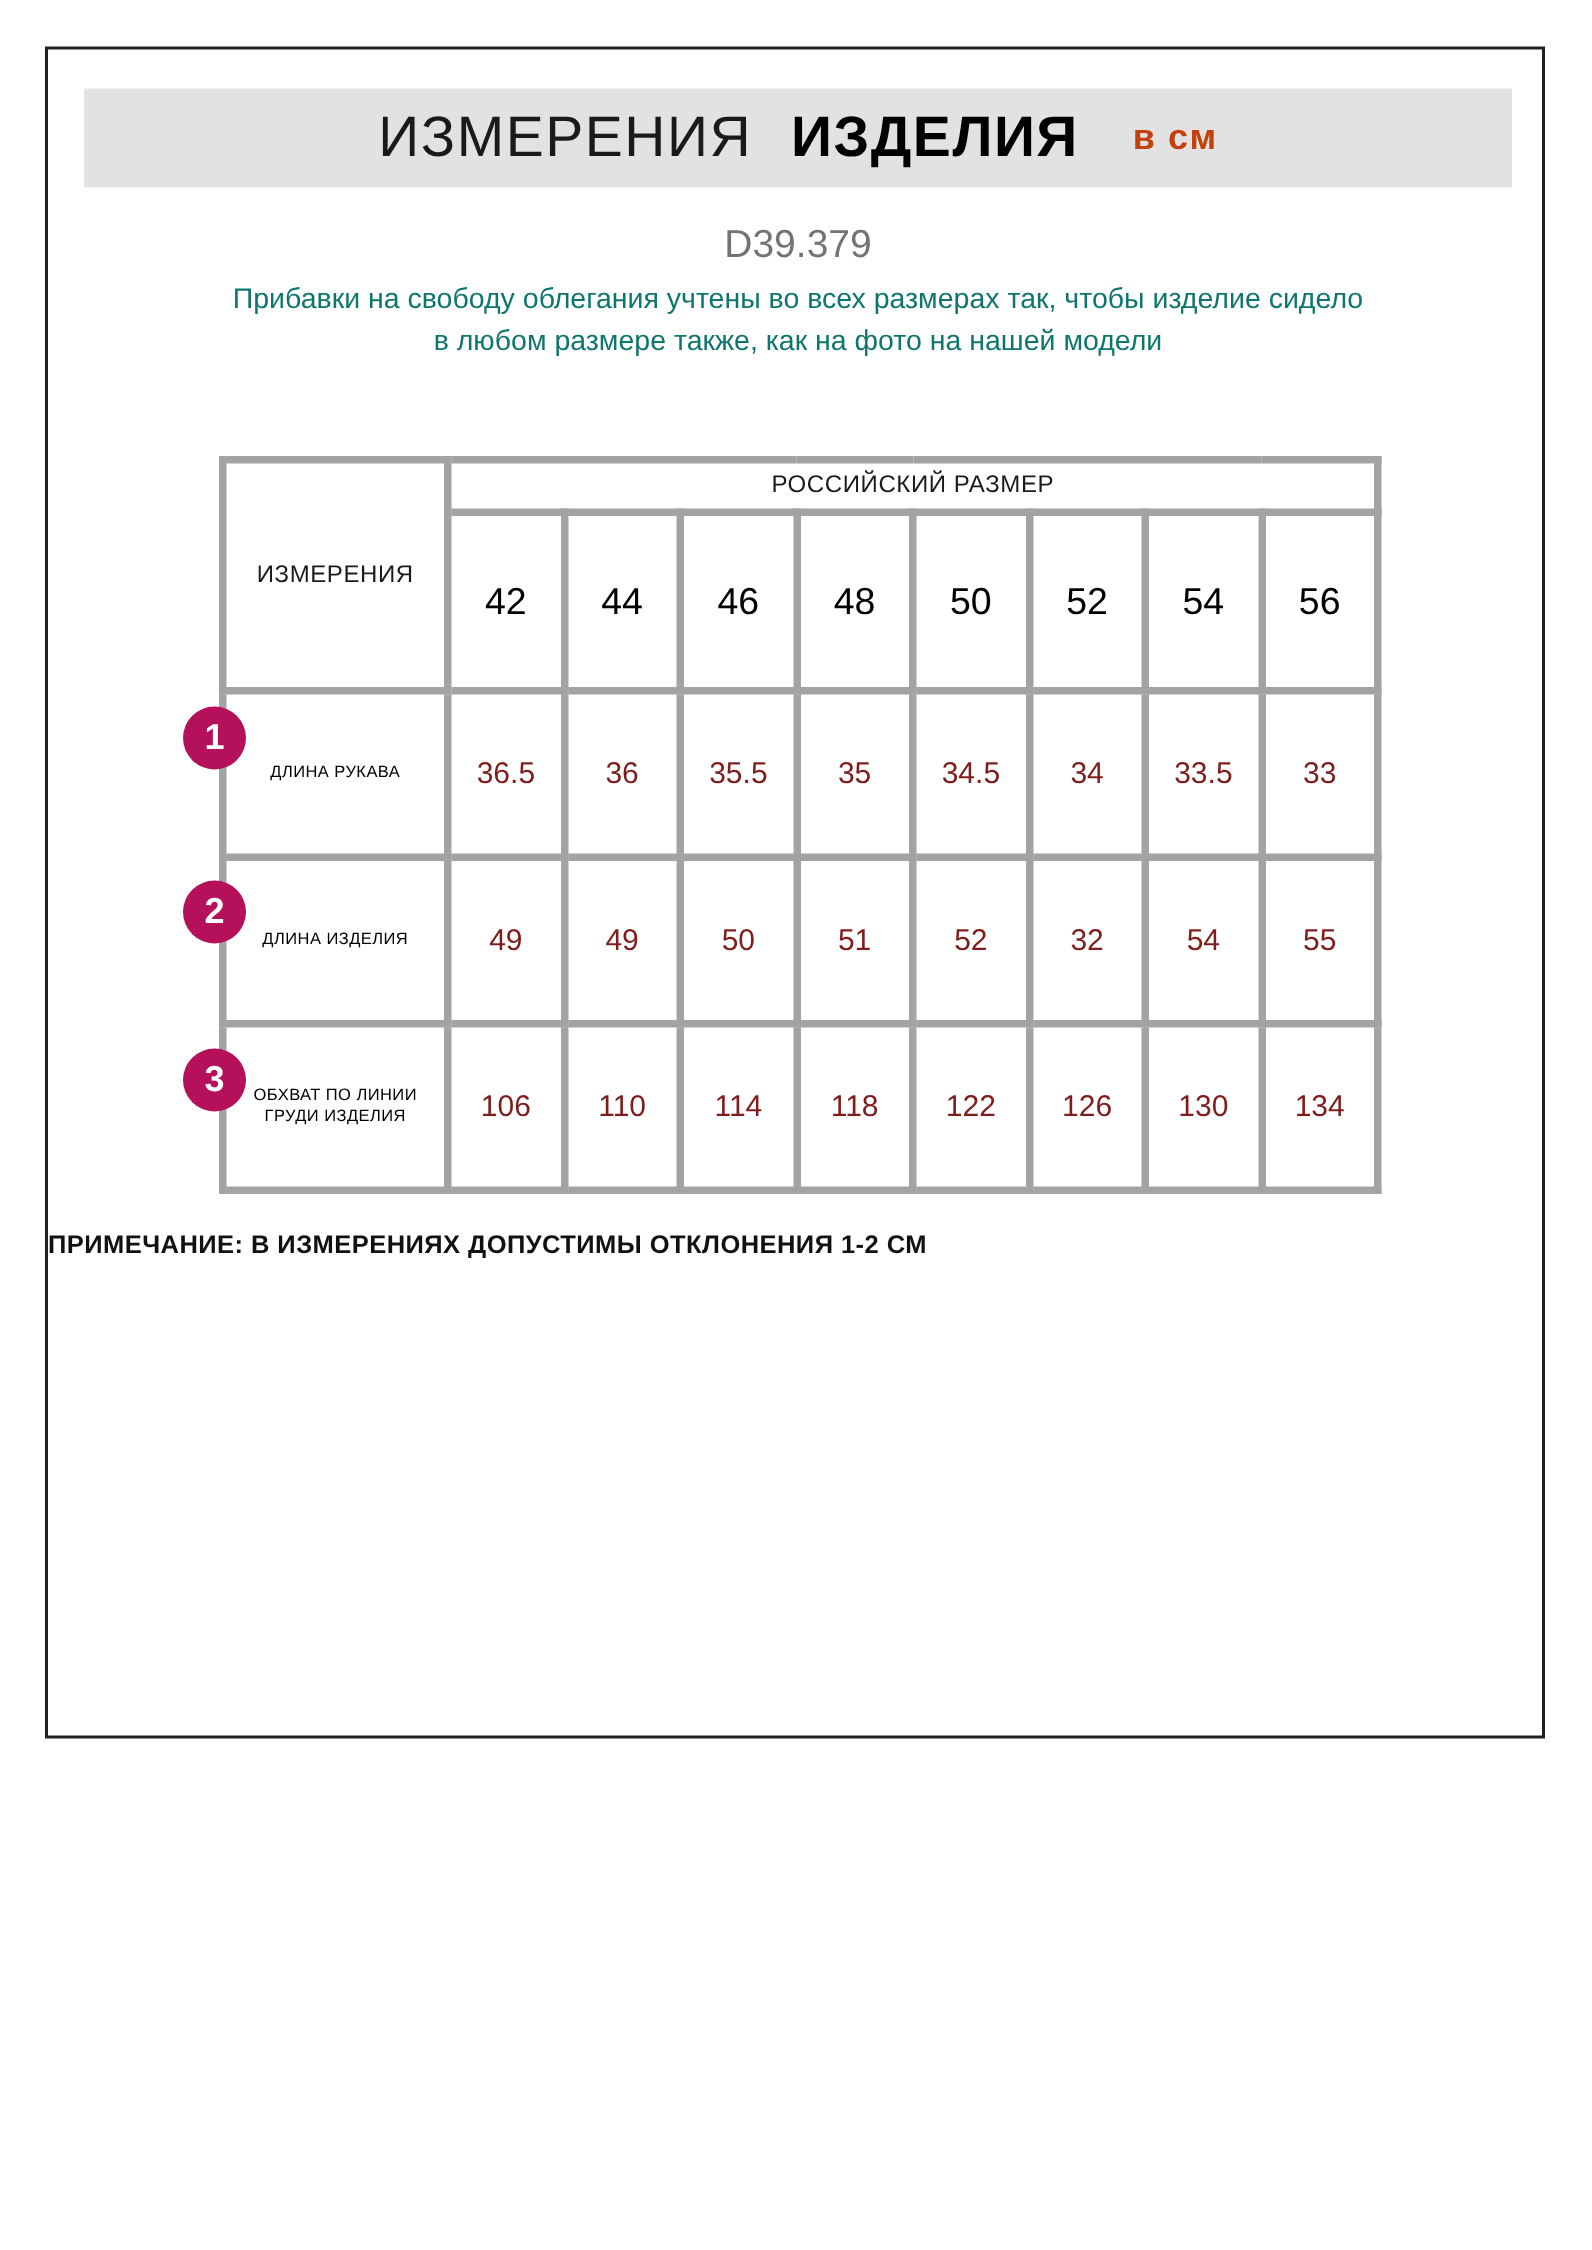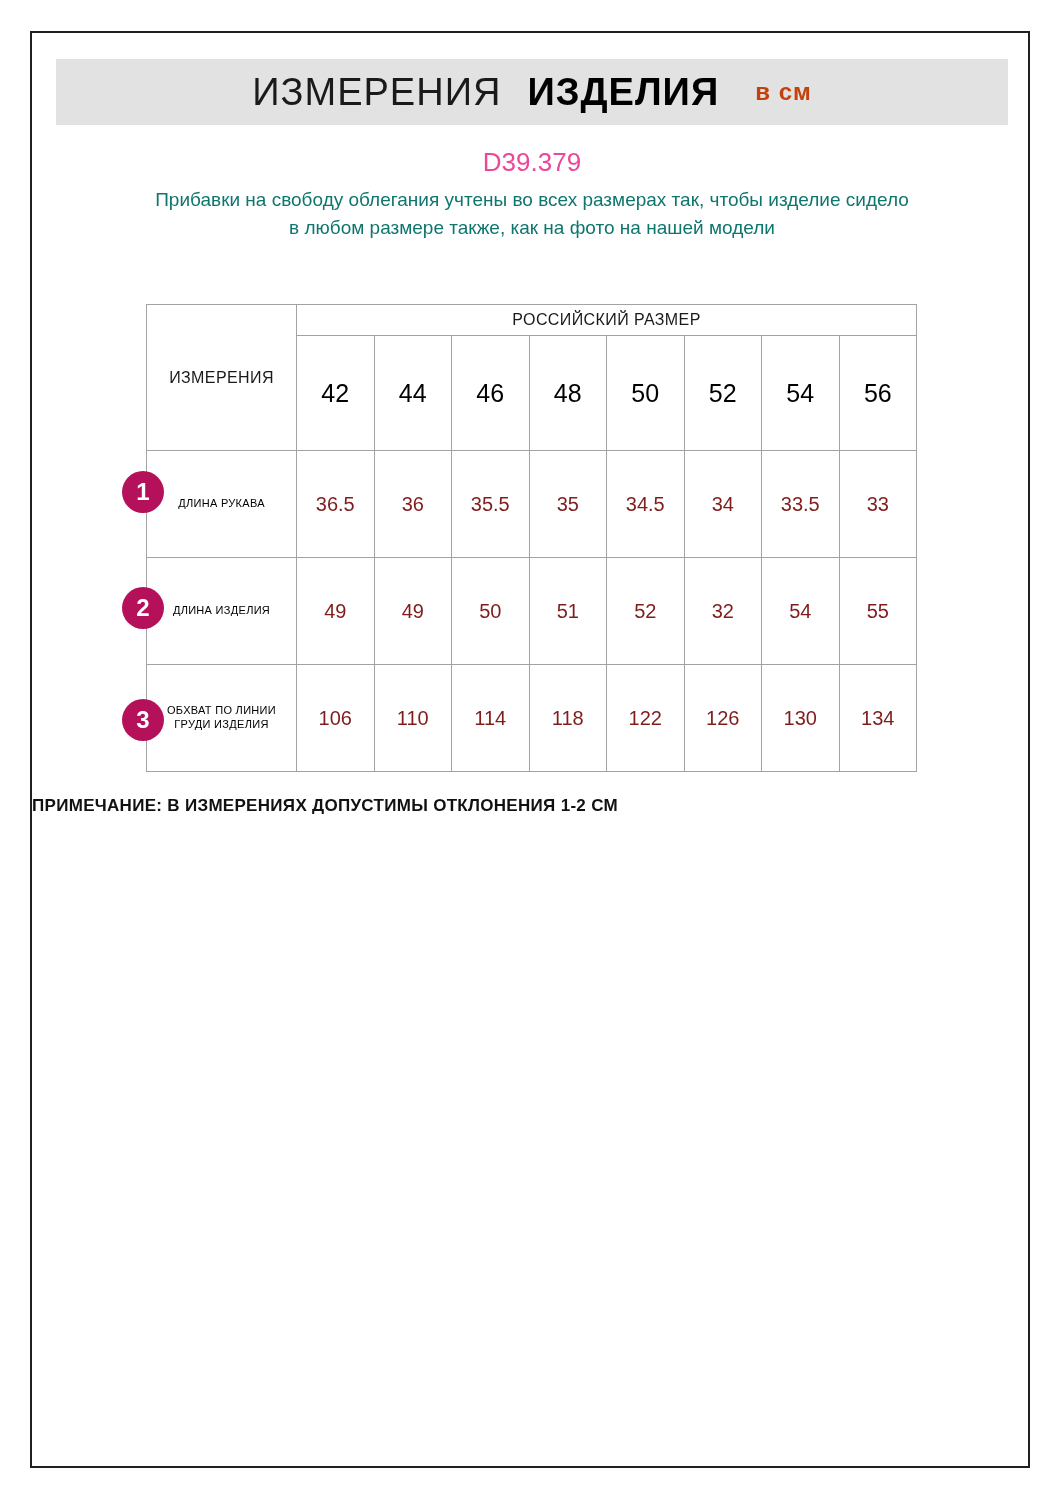--- a/index.html
+++ b/index.html
@@ -12,21 +12,21 @@
     height: 1500px;
     font-family: "Liberation Sans", sans-serif;
     color: #1a1a1a;
     position: relative;
   }
   .page-frame {
     position: absolute;
     left: 30px;
     top: 31px;
     width: 1000px;
-    height: 1437px;
+    height: 1128px;
     border: 2px solid #231f20;
     box-sizing: border-box;
   }
   .content {
     position: absolute;
     left: 0;
     top: 0;
     width: 1000px;
   }
   .title-band {
@@ -54,21 +54,21 @@
     font-size: 24px;
     font-weight: bold;
     color: #c2410c;
     letter-spacing: 1px;
     margin-left: 10px;
   }
   .article-code {
     text-align: center;
     font-size: 26px;
     margin-top: 22px;
-    color: #ec4899;
+    color: #737373;
   }
   .lead {
     text-align: center;
     font-size: 19px;
     line-height: 1.45;
     margin: 8px auto 0 auto;
     width: 760px;
     color: #0f766e;
   }
   .table-wrap {
@@ -76,21 +76,21 @@
     margin: 63px 0 0 0;
   }
   table.size-table {
     border-collapse: collapse;
     margin-left: 114px;
     width: 770px;
     table-layout: fixed;
   }
   table.size-table td,
   table.size-table th {
-    border: 1px solid #a3a3a3;
+    border: 5px solid #a3a3a3;
     text-align: center;
     vertical-align: middle;
     font-weight: normal;
   }
   .th-group {
     font-size: 16px;
     letter-spacing: 0.4px;
     height: 28px;
     color: #1a1a1a;
   }

